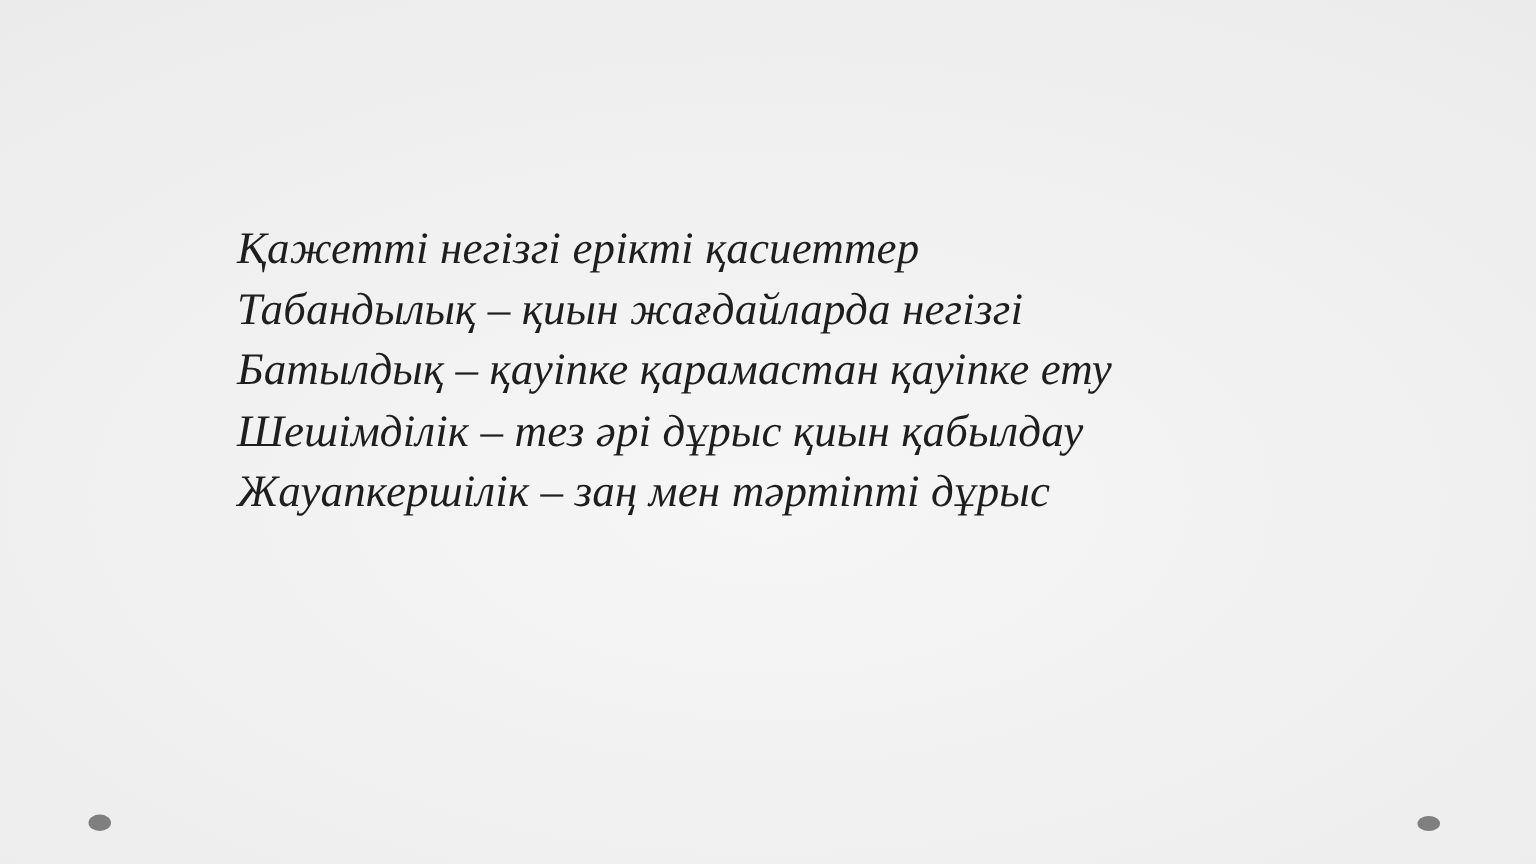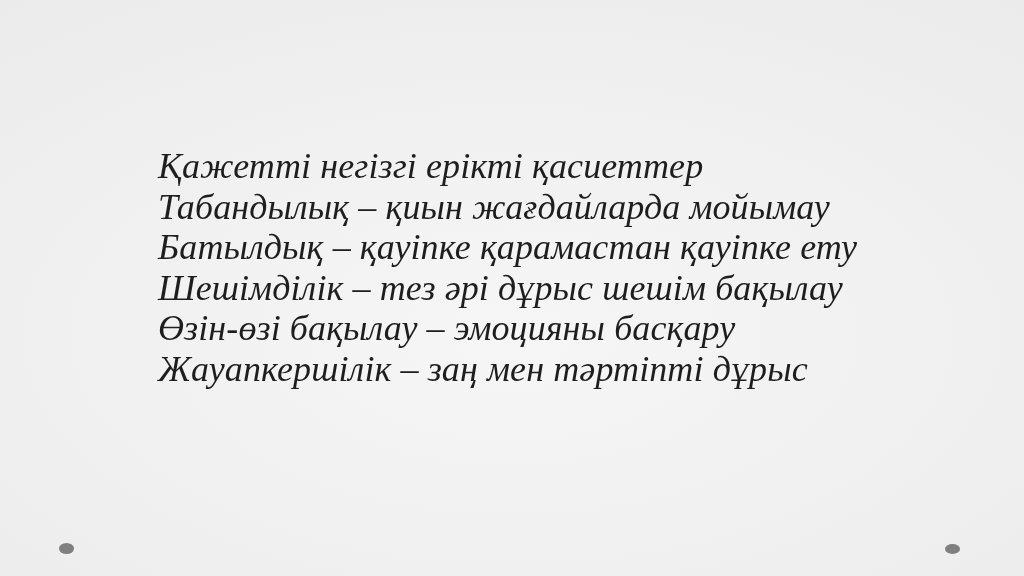--- a/index.html
+++ b/index.html
@@ -22,21 +22,21 @@
                 var(--bg-edge, #dfdfdf) 100%);
   }
   .text-block {
     position: absolute;
     left: 158px;
     top: 146px;
     width: 740px;
   }
   .line {
     font-style: italic;
-    font-size: 36px;
+    font-size: 30px;
     line-height: 40.5px;
     color: var(--text-color, #1e1e1e);
     white-space: nowrap;
     letter-spacing: 0.1px;
   }
   .dot {
     position: absolute;
     border-radius: 50%;
     background: var(--dot-color, #7f7f7f);
   }
@@ -52,21 +52,20 @@
     width: 15px;
     height: 10px;
   }
 </style>
 </head>
 <body>
 
 <div class="slide">
   <div class="text-block">
     <div class="line">Қажетті негізгі ерікті қасиеттер</div>
-    <div class="line">Табандылық – қиын жағдайларда мойымау</div>
+    <div class="line">Табандылық – қиын жағдайларда негізгі</div>
     <div class="line">Батылдық – қауіпке қарамастан қауіпке ету</div>
-    <div class="line">Шешімділік – тез әрі дұрыс шешім бақылау</div>
-    <div class="line">Өзін-өзі бақылау – эмоцияны басқару</div>
+    <div class="line">Шешімділік – тез әрі дұрыс қиын қабылдау</div>
     <div class="line">Жауапкершілік – заң мен тәртіпті дұрыс</div>
   </div>
   <span class="dot dot-left"></span>
   <span class="dot dot-right"></span>
 </div>
 
 </body></html>

